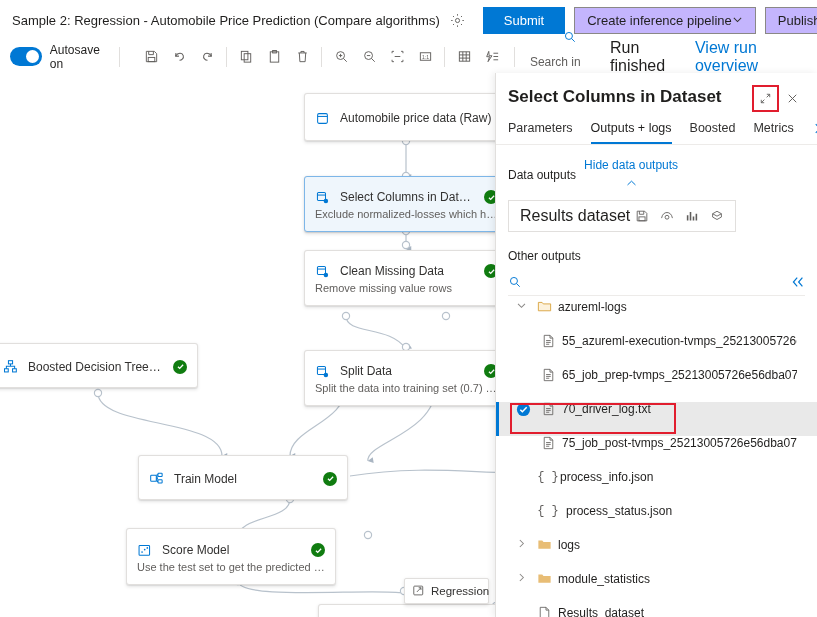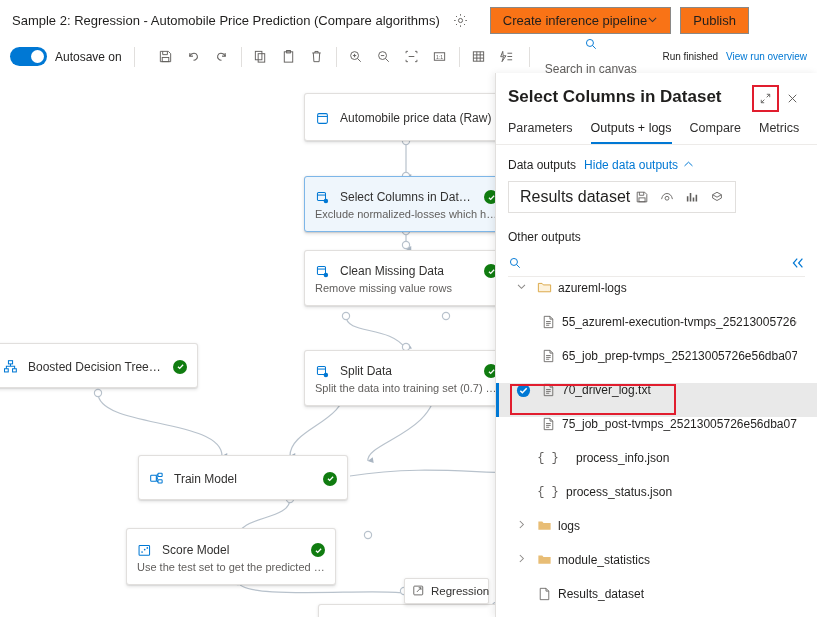--- a/index.html
+++ b/index.html
@@ -37,21 +37,21 @@
     display: flex; align-items: center; margin-left: 18px; gap: 9px;
   }
   .btn-primary {
     background: #0078d4; color: #ffffff;
     font-size: 13px; border: 1px solid #0078d4;
     height: 27px; padding: 0 20px;
     display: flex; align-items: center; justify-content: center;
     cursor: pointer; box-sizing: border-box;
   }
   .btn-default {
-    background: #f97316; color: #201f1e;
+    background: #c4b5fd; color: #201f1e;
     font-size: 13px; border: 1px solid #8a8886;
     height: 27px; padding: 0 12px;
     display: flex; align-items: center; justify-content: center;
     cursor: pointer; box-sizing: border-box;
     white-space: nowrap;
   }
 
   
   .toolstrip {
     position: absolute; left: 0; top: 40px;
@@ -81,21 +81,21 @@
     width: 24px; height: 24px; margin: 0 2px;
     display: flex; align-items: center; justify-content: center;
     cursor: pointer; color: #605e5c;
   }
   .search-canvas {
     display: flex; align-items: center; margin-left: 10px; gap: 7px; flex-direction: column;
   }
   .search-canvas .sc-text { font-size: 12px; color: #605e5c; }
   .run-status {
     margin-left: auto; margin-right: 10px;
-    display: flex; align-items: center; gap: 8px; font-size: 10px;
+    display: flex; align-items: center; gap: 8px; font-size: 16px;
   }
   .run-status .rs-label { color: #201f1e; }
   .run-status .rs-link { color: #0078d4; cursor: pointer; }
 
   
   .canvas {
     position: absolute; left: 0; top: 73px;
     width: 817px; height: 544px;
     background: #ffffff;
     overflow: hidden;
@@ -198,21 +198,21 @@
     padding-bottom: 6px; cursor: pointer;
   }
 
   .sec-row {
     display: flex; align-items: center; gap: 8px;
     padding: 13px 12px 0 12px;
   }
   .sec-label { font-size: 12px; color: #201f1e; }
   .sec-link {
     font-size: 12px; color: #0078d4; cursor: pointer;
-    display: flex; align-items: center; gap: 5px;
+    display: flex; align-items: center; gap: 5px; flex-direction: column;
   }
   .outbox {
     margin: 9px 12px 0 12px;
     border: 1px solid #e1dfdd;
     height: 32px;
     display: flex; align-items: center;
     padding: 0 11px; box-sizing: border-box;
     width: 228px;
   }
   .outbox-name { font-size: 16px; color: #201f1e; flex: 1; }
@@ -279,20 +279,21 @@
 
   <div class="topbar">
     <div class="pipeline-title">Sample 2: Regression - Automobile Price Prediction (Compare algorithms)</div>
     <div class="gear-btn">
       <svg width="15" height="15" viewBox="0 0 16 16" fill="none" stroke="#605e5c" stroke-width="1">
         <circle cx="8" cy="8" r="2.2"></circle>
         <path d="M8 1.2v1.6M8 13.2v1.6M1.2 8h1.6M13.2 8h1.6M3.2 3.2l1.1 1.1M11.7 11.7l1.1 1.1M12.8 3.2l-1.1 1.1M4.3 11.7l-1.1 1.1"></path>
       </svg>
     </div>
     <div class="topbar-actions">
+      <div class="btn-primary">Submit</div>
       <div class="btn-default">
         <span>Create inference pipeline</span>
         <span>
           <svg width="11" height="11" viewBox="0 0 12 12" fill="none" stroke="#323130" stroke-width="1.1">
             <path d="M2 4.2 L6 8.2 L10 4.2"></path>
           </svg>
         </span>
       </div>
       <div class="btn-default">Publish</div>
     </div>
@@ -609,21 +610,21 @@
       <div class="hdr-btn">
         <svg width="13" height="13" viewBox="0 0 16 16" fill="none" stroke="#605e5c" stroke-width="1.2">
           <path d="M3.4 3.4 12.6 12.6M12.6 3.4 3.4 12.6"></path>
         </svg>
       </div>
     </div>
 
     <div class="tabs">
       <div class="tab">Parameters</div>
       <div class="tab active">Outputs + logs</div>
-      <div class="tab">Compare</div>
+      <div class="tab">Boosted</div>
       <div class="tab">Metrics</div>
       <div class="tab-more">
         <svg width="12" height="13" viewBox="0 0 12 14" fill="none" stroke="#0078d4" stroke-width="1.2">
           <path d="M3.6 2.4 8 7 3.6 11.6"></path>
         </svg>
       </div>
     </div>
 
     <div class="sec-row">
       <span class="sec-label">Data outputs</span>
@@ -747,21 +748,21 @@
             <path d="M2.4 1.4h6.2L11.6 4.4v9.2H2.4z"></path>
               <path d="M8.6 1.4v3h3"></path>
               <path d="M4.4 7h5M4.4 9h5M4.4 11h3.4"></path>
           </svg>
         </span>
         <span class="tree-label">75_job_post-tvmps_25213005726e56dba07a1e03838</span>
       </div>
 
       <div class="tree-row indent-1">
         <span class="tfile-icon json-glyph">{ }</span>
-        <span class="tree-label" style="margin-left:16px">process_info.json</span>
+        <span class="tree-label" style="margin-left:0">process_info.json</span>
       </div>
 
       <div class="tree-row indent-1">
         <span class="tfile-icon json-glyph">{ }</span>
         <span class="tree-label" style="margin-left:6px">process_status.json</span>
       </div>
 
       <div class="tree-row indent-1s">
         <span class="chev">
           <svg width="11" height="11" viewBox="0 0 12 12" fill="none" stroke="#8a8886" stroke-width="1.1">

